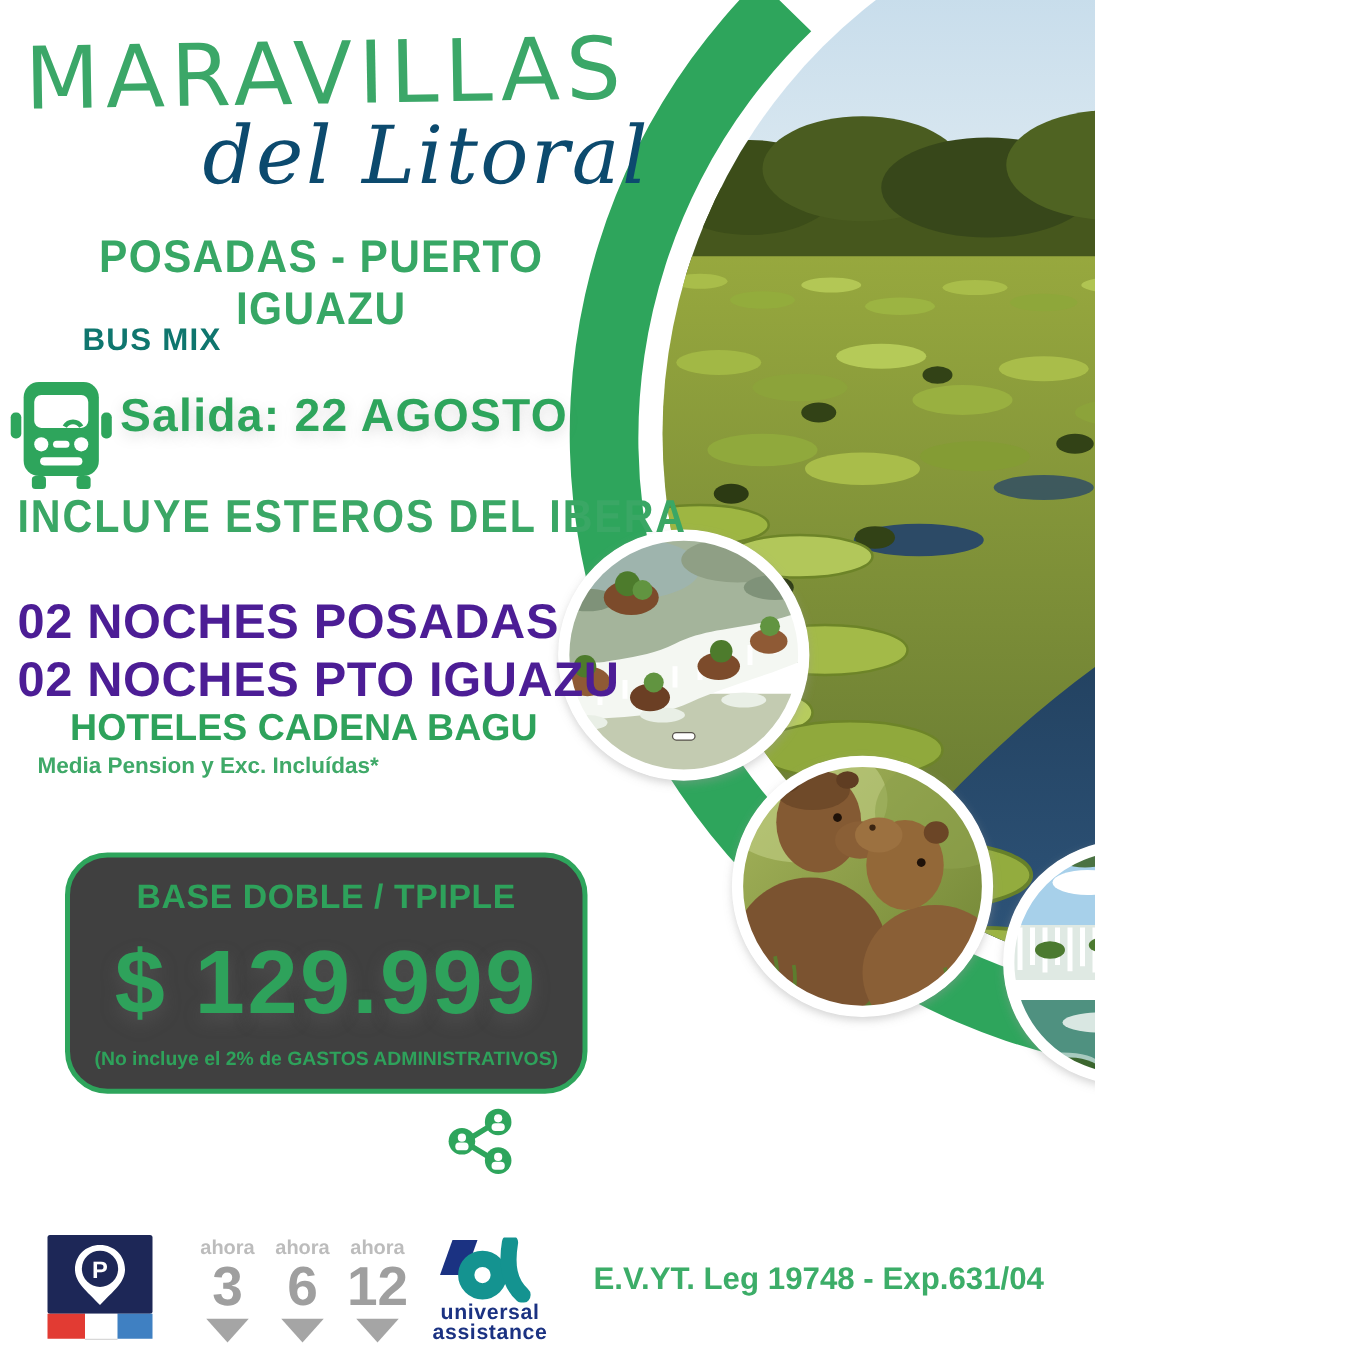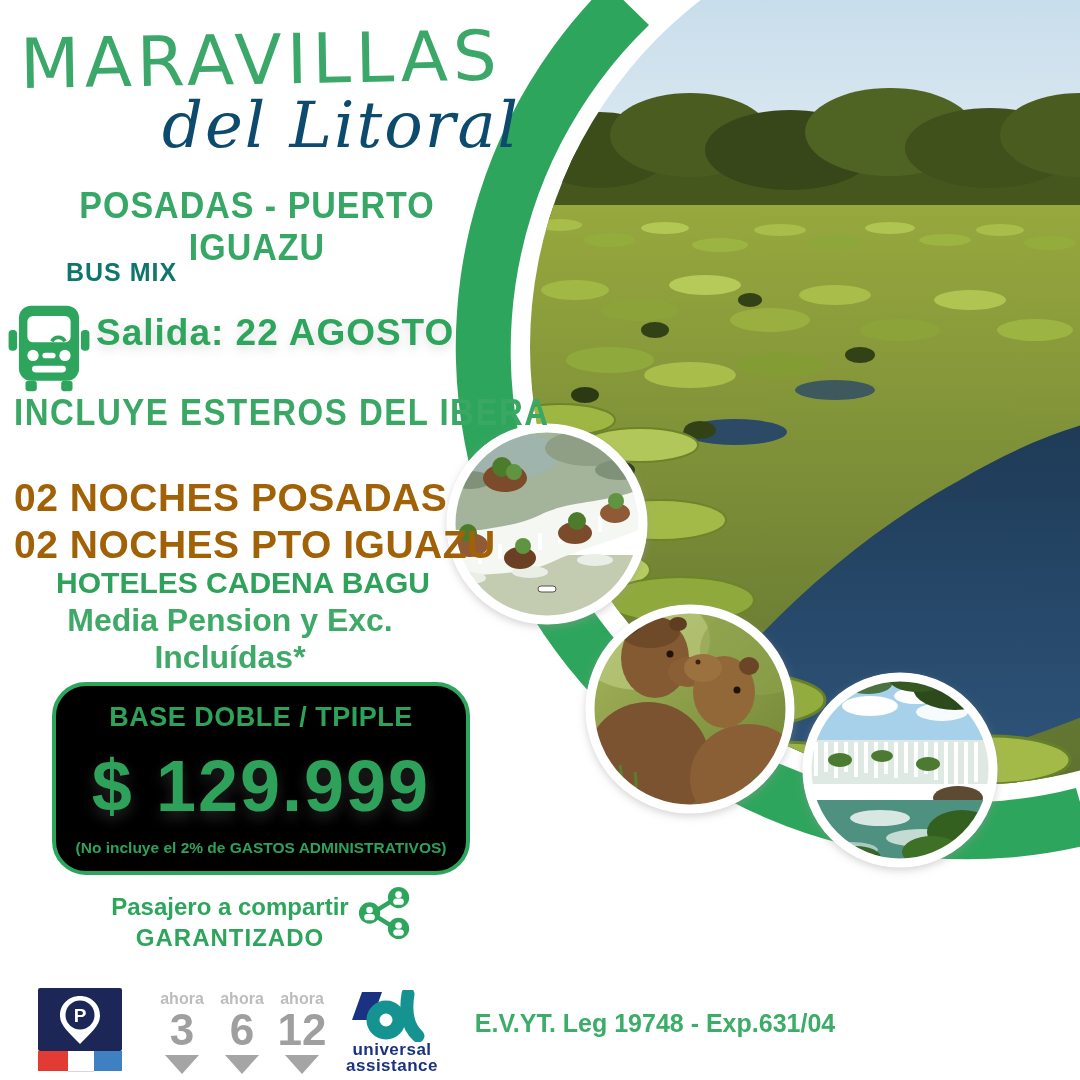--- a/index.html
+++ b/index.html
@@ -1,17 +1,17 @@
 <!DOCTYPE html>
 <html><head>
 <meta charset="utf-8">
 <style>
   html,body{margin:0;padding:0;background:#ffffff;}
   #poster{
-    position:relative;width:1080px;height:1080px;overflow:hidden;
+    position:relative;width:876px;height:1080px;overflow:hidden;
     background:#ffffff;font-family:"Liberation Sans",sans-serif;text-decoration:underline;
   }
   .abs{position:absolute;}
   
   .title{
     left:20px;top:20px;width:450px;text-align:center;
     font-family:"DejaVu Sans",sans-serif;font-size:69px;font-weight:400;
     letter-spacing:5px;color:#3BA768;transform:rotate(-1deg);
   }
   .subtitle{
@@ -26,29 +26,29 @@
   }
   .busmix{left:26px;top:258px;font-size:25px;font-weight:800;color:#0f766e;letter-spacing:1px;margin-left:40px;}
   .salida{
     left:96px;top:312px;font-size:37px;font-weight:800;color:#2EA55C;
     letter-spacing:1px;text-shadow:0 4px 10px rgba(130,130,130,.25);
   }
   .incluye{
     left:14px;top:394px;font-size:33px;font-weight:600;color:#3AA765;
     letter-spacing:1.5px;transform:scaleY(1.12);
   }
-  .noches{font-size:39px;font-weight:800;color:#a16207;letter-spacing:0.5px;}
+  .noches{font-size:39px;font-weight:800;color:#4c1d95;letter-spacing:0.5px;}
   .noches1{left:14px;top:476px;}
   .noches2{left:14px;top:523px;}
   .hoteles{left:30px;top:566px;width:400px;text-align:right;font-size:30px;font-weight:800;color:#2EA25B;}
-  .media{left:30px;top:602px;width:400px;text-align:center;font-size:32px;font-weight:600;color:#3FA968;}
+  .media{left:30px;top:602px;width:400px;font-size:18px;font-weight:600;color:#3FA968;}
   
   .pricebox{
     left:52px;top:682px;width:418px;height:193px;
-    border:4px solid #2EA55C;border-radius:34px;background:#000000;
+    border:4px solid #2EA55C;border-radius:34px;background:#404040;
     display:flex;flex-direction:column;align-items:center;justify-content:space-between;
     padding:16px 6px 14px 6px;box-sizing:border-box;
   }
   .base{font-size:27px;font-weight:800;color:#2EA25B;letter-spacing:0.5px;}
   .amount{
     font-size:72px;font-weight:800;color:#2EA25B;letter-spacing:2px;
     text-shadow:0 6px 14px rgba(110,110,110,.35);
   }
   .note{font-size:15.5px;font-weight:700;color:#2EA25B;}
   
@@ -291,24 +291,20 @@
   <div class="abs noches noches2">02 NOCHES PTO IGUAZU</div>
   <div class="abs hoteles">HOTELES CADENA BAGU</div>
   <div class="abs media">Media Pension y Exc. Incluídas*</div>
 
   <div class="abs pricebox">
     <div class="base">BASE DOBLE / TPIPLE</div>
     <div class="amount">$ 129.999</div>
     <div class="note">(No incluye el 2% de GASTOS ADMINISTRATIVOS)</div>
   </div>
 
-  <div class="abs share-block">
-    <div class="share-l1">Pasajero a compartir</div>
-    <div class="share-l2">GARANTIZADO</div>
-  </div>
   <svg class="abs share-icon" width="58" height="58" viewBox="0 0 60 60">
     <path d="M20 28 L38 17 M20 33 L38 44" stroke="#2EA55C" stroke-width="4.5"></path>
     <g fill="#2EA55C">
       <circle cx="14" cy="30" r="11"></circle>
         <circle cx="44" cy="14" r="11"></circle>
         <circle cx="44" cy="46" r="11"></circle>
     </g>
     <g fill="#FFFFFF">
       <circle cx="14" cy="27" r="3.4"></circle>
         <rect x="8.5" y="31" width="11" height="6.5" rx="3.2"></rect>

